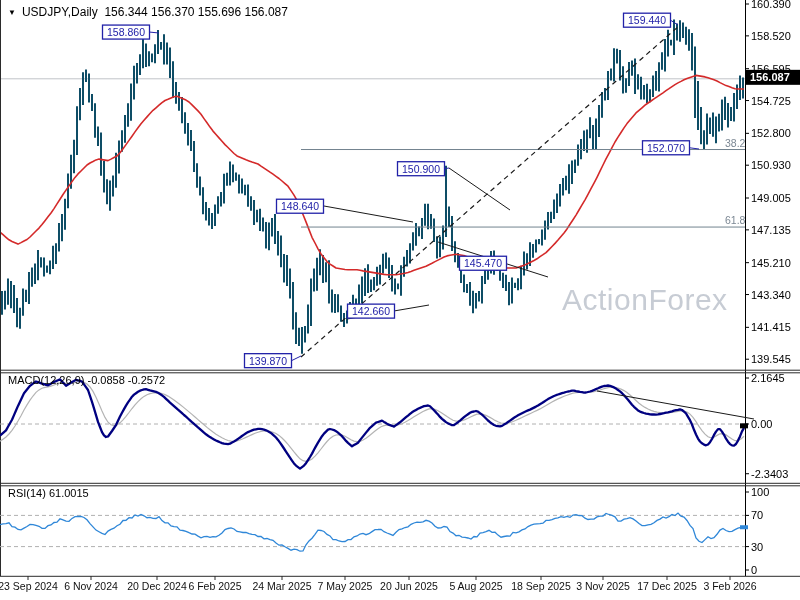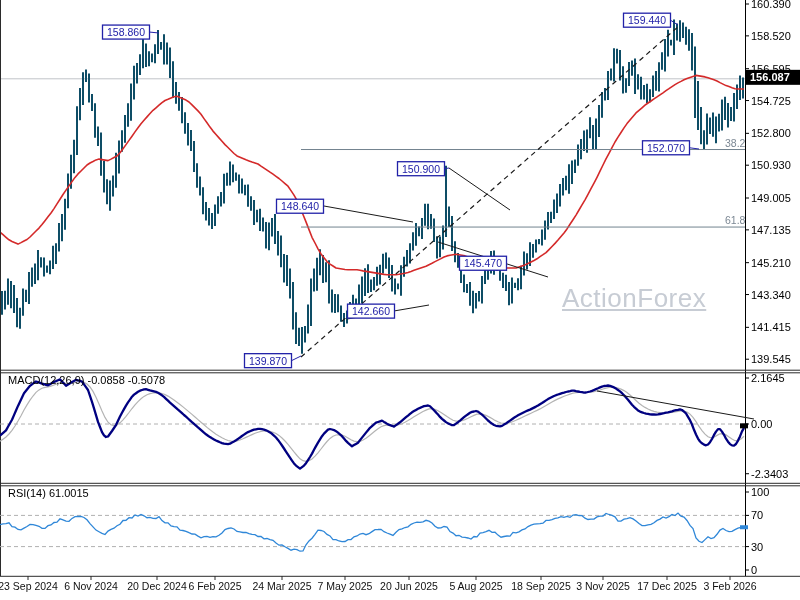--- a/index.html
+++ b/index.html
@@ -1,21 +1,21 @@
 <!DOCTYPE html>
 <html><head>
 <meta charset="utf-8">
 <style>
   html,body{margin:0;padding:0;background:#fff;}
   .stage{position:relative;width:800px;height:600px;background:#fff;overflow:hidden;
          font-family:"Liberation Sans",sans-serif;}
   .stage svg{position:absolute;left:0;top:0;}
   .title{position:absolute;left:8px;top:5px;font-size:12px;color:#000;white-space:pre;}
   .title .tri{display:inline-block;font-size:8px;vertical-align:1px;margin-right:6px;color:#000;}
-  .wm{position:absolute;left:562px;top:283px;font-size:26px;letter-spacing:0.5px;color:#c7ccd4;text-decoration:underline;}
+  .wm{position:absolute;left:562px;top:283px;font-size:30px;letter-spacing:0.5px;color:#c7ccd4;}
   .plabel{position:absolute;left:8px;font-size:11px;color:#000;}
   .plabel.macd{top:374px;}
   .plabel.rsi{top:487px;}
 </style>
 </head>
 <body>
 
 <div class="stage">
   <svg id="cv" width="800" height="600">
       <line x1="0" y1="78.81" x2="745" y2="78.81" stroke="#c0c4c8" stroke-width="1"></line>
@@ -126,15 +126,16 @@
       <rect x="347.5" y="304.12360000000007" width="47" height="14" fill="#fff" stroke="#2222a8" stroke-width="1.3"></rect>
       <text x="371" y="315.12360000000007" font-family="&quot;Liberation Sans&quot;,sans-serif" font-size="10.5" fill="#2222a8" text-anchor="middle">142.660</text>
       <line x1="291.5" y1="360.6651999999999" x2="301" y2="356" stroke="#2222a8" stroke-width="1"></line>
       <rect x="244.5" y="353.6651999999999" width="47" height="14" fill="#fff" stroke="#2222a8" stroke-width="1.3"></rect>
       <text x="268" y="364.6651999999999" font-family="&quot;Liberation Sans&quot;,sans-serif" font-size="10.5" fill="#2222a8" text-anchor="middle">139.870</text>
       <line x1="689.5" y1="147.7772000000001" x2="699" y2="149" stroke="#2222a8" stroke-width="1"></line>
       <rect x="642.5" y="140.7772000000001" width="47" height="14" fill="#fff" stroke="#2222a8" stroke-width="1.3"></rect>
       <text x="666" y="151.7772000000001" font-family="&quot;Liberation Sans&quot;,sans-serif" font-size="10.5" fill="#2222a8" text-anchor="middle">152.070</text>
     </svg>
   <div class="wm">ActionForex</div>
-  <div class="plabel macd">MACD(12,26,9) -0.0858 -0.5078</div>
+  <div class="title"><span class="tri">▼</span><span>USDJPY,Daily  156.344 156.370 155.696 156.087</span></div>
+  <div class="plabel macd">MACD(12,26,9) -0.0858 -0.2572</div>
   <div class="plabel rsi">RSI(14) 61.0015</div>
 </div>
 
 </body></html>

